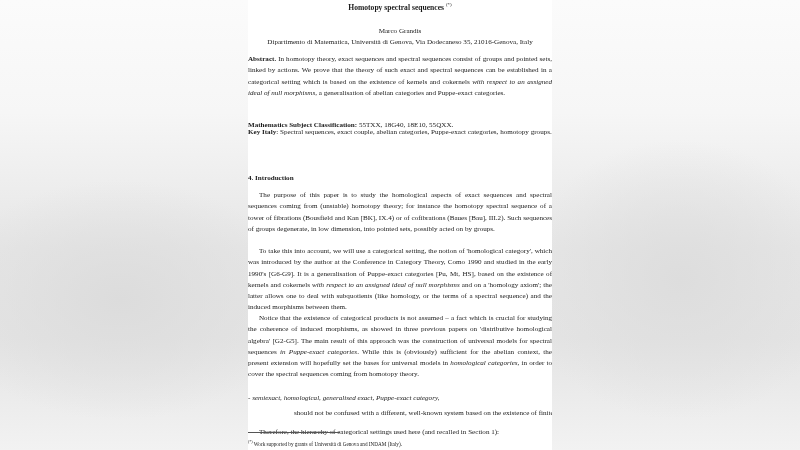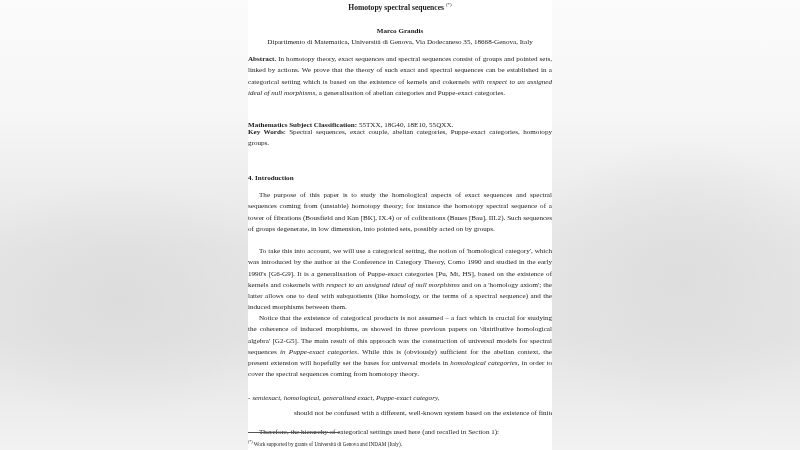--- a/index.html
+++ b/index.html
@@ -47,21 +47,20 @@
     .title sup {
       font-weight: normal;
       font-size: 5px;
     }
     .author {
       position: absolute;
       top: 26px;
       left: 0;
       width: 304px;
       text-align: center;
-      font-weight: bold;
     }
     .affil {
       position: absolute;
       top: 37px;
       left: 0;
       width: 304px;
       text-align: center;
       white-space: nowrap;
     }
     .block {
@@ -110,27 +109,27 @@
 
 <div class="page">
   <div class="content">
 
     <div class="title">
       <span>Homotopy spectral sequences</span>
       <sup>(*)</sup>
     </div>
 
     <div class="author">Marco Grandis</div>
-    <div class="affil">Dipartimento di Matematica, Università di Genova, Via Dodecaneso 35, 18668-Genova, Italy</div>
+    <div class="affil">Dipartimento di Matematica, Università di Genova, Via Dodecaneso 35, 21016-Genova, Italy</div>
 
     <div class="block abstract"><b>Abstract.</b><span> In homotopy theory, exact sequences and spectral sequences consist of groups and pointed sets, linked by actions. We prove that the theory of such exact and spectral sequences can be established in a categorical setting which is based on the existence of kernels and cokernels </span><i>with respect to an assigned ideal of null morphisms</i><span>, a generalisation of abelian categories and Puppe-exact categories.</span></div>
 
     <div class="block msc"><b>Mathematics Subject Classification:</b><span> 55TXX, 18G40, 18E10, 55QXX.</span></div>
 
-    <div class="block keywords"><b>Key Words</b><span>: Spectral sequences, exact couple, abelian categories, Puppe-exact categories, homotopy groups.</span></div>
+    <div class="block keywords"><b>Key Italy</b><span>: Spectral sequences, exact couple, abelian categories, Puppe-exact categories, homotopy groups.</span></div>
 
     <div class="section-head">4. Introduction</div>
 
     <div class="block p1">The purpose of this paper is to study the homological aspects of exact sequences and spectral sequences coming from (unstable) homotopy theory; for instance the homotopy spectral sequence of a tower of fibrations (Bousfield and Kan [BK], IX.4) or of cofibrations (Baues [Bau], III.2). Such sequences of groups degenerate, in low dimension, into pointed sets, possibly acted on by groups.</div>
 
     <div class="block p2"><span>To take this into account, we will use a categorical setting, the notion of 'homological category', which was introduced by the author at the Conference in Category Theory, Como 1990 and studied in the early 1990's [G6-G9]. It is a generalisation of Puppe-exact categories [Pu, Mt, HS], based on the existence of kernels and cokernels </span><i>with respect to an assigned ideal of null morphisms</i><span> and on a 'homology axiom'; the latter allows one to deal with subquotients (like homology, or the terms of a spectral sequence) and the induced morphisms between them.</span></div>
 
     <div class="block p3"><span>Notice that the existence of categorical products is not assumed – a fact which is crucial for studying the coherence of induced morphisms, as showed in three previous papers on 'distributive homological algebra' [G2-G5]. The main result of this approach was the construction of universal models for spectral sequences </span><i>in Puppe-exact categories</i><span>. While this is (obviously) sufficient for the abelian context, the present extension will hopefully set the bases for universal models in </span><i>homological categories</i><span>, in order to cover the spectral sequences coming from homotopy theory.</span></div>
 
     <div class="block p4">Therefore, the hierarchy of categorical settings used here (and recalled in Section 1):</div>

